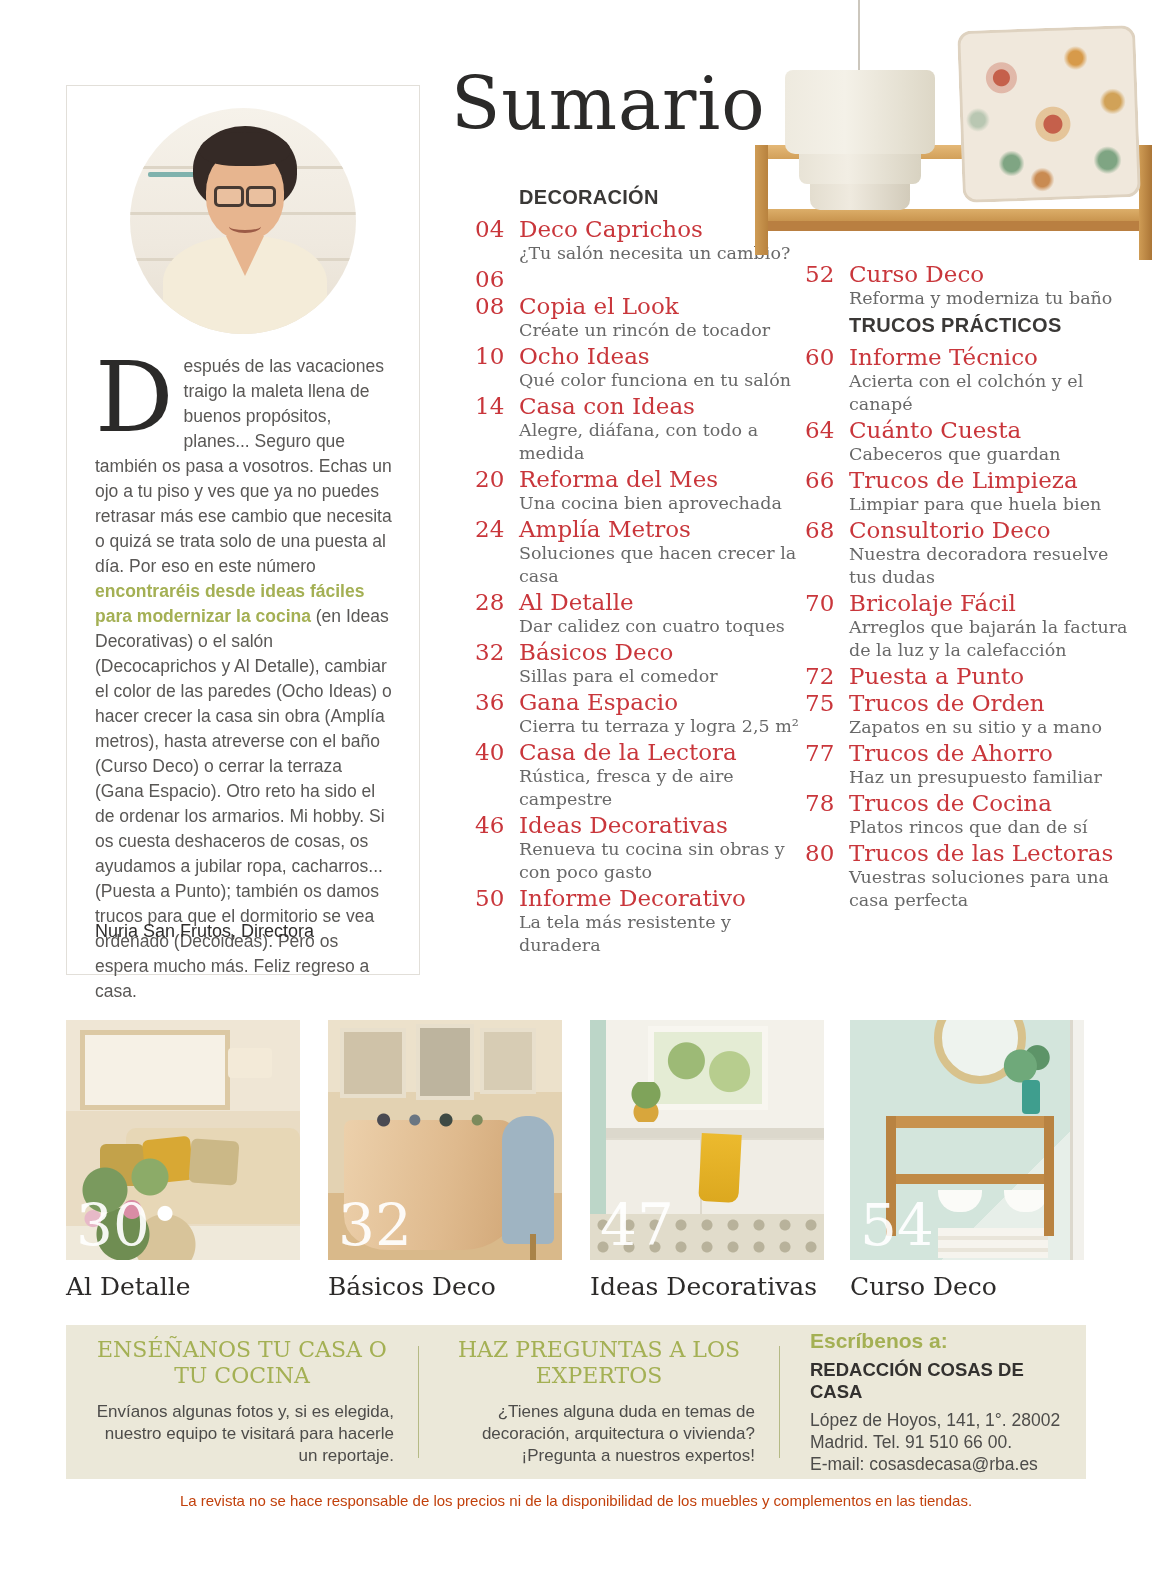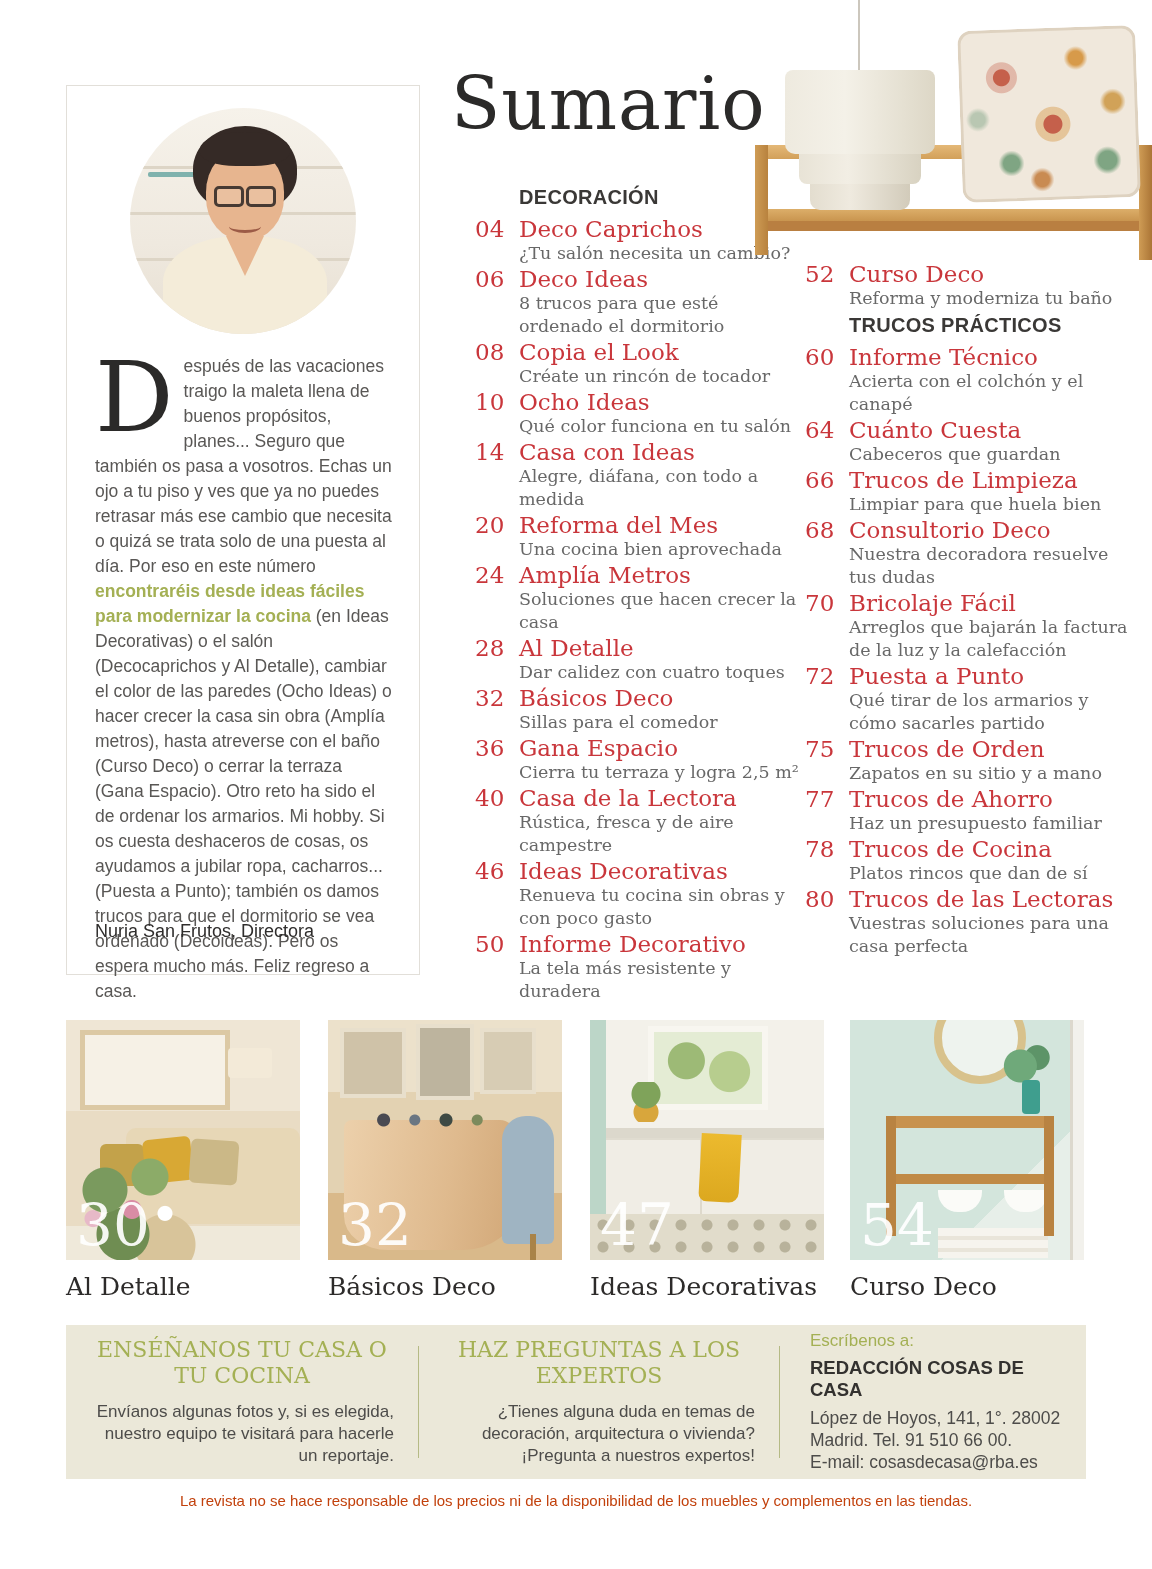--- a/index.html
+++ b/index.html
@@ -151,21 +151,21 @@
   
   .info-box{position:absolute;left:66px;top:1325px;width:1020px;height:154px;background:var(--beige);
     display:flex;align-items:center;}
   .info-col{padding:0 24px;}
   .info-col.c1{flex:0 0 352px;text-align:center;}
   .info-col.c2{flex:0 0 360px;text-align:center;}
   .info-col.c3{flex:1;text-align:left;padding-left:30px;}
   .info-divider{width:1px;height:112px;background:#b5ba85;flex:0 0 1px;}
   .info-heading{font-family:"DejaVu Serif",serif;color:var(--green);font-size:22px;line-height:26px;margin-bottom:12px;}
   .info-body{color:#4d4c4a;font-size:17px;line-height:22px;text-align:right;}
-  .write-label{color:var(--green);font-weight:normal;font-size:17px;margin-bottom:6px;}
+  .write-label{color:var(--green);font-weight:bold;font-size:21px;margin-bottom:6px;}
   .write-name{color:#33312f;font-weight:bold;font-size:18.5px;margin-bottom:6px;}
   .write-addr{color:#4d4c4a;font-size:17.5px;line-height:22px;}
   .write-email{color:#4d4c4a;font-size:17.5px;line-height:22px;cursor:pointer;}
 
   .footer-note{position:absolute;left:0;top:1492px;width:100%;text-align:center;color:#c2410c;font-size:15px;}
 </style>
 </head>
 <body>
 
 <div class="page">
@@ -213,24 +213,20 @@
       <div class="toc-heading">DECORACIÓN</div>
       <div class="toc-entry">
         <span class="toc-num">04</span>
         <div class="toc-body">
           <div class="toc-title">Deco Caprichos</div>
           <div class="toc-desc">¿Tu salón necesita un cambio?</div>
         </div>
       </div>
       <div class="toc-entry">
         <span class="toc-num">06</span>
-        <div class="toc-body">
-          <div class="toc-title">Deco Ideas</div>
-          <div class="toc-desc">8 trucos para que esté ordenado el dormitorio</div>
-        </div>
       </div>
       <div class="toc-entry">
         <span class="toc-num">08</span>
         <div class="toc-body">
           <div class="toc-title">Copia el Look</div>
           <div class="toc-desc">Créate un rincón de tocador</div>
         </div>
       </div>
       <div class="toc-entry">
         <span class="toc-num">10</span>
@@ -344,21 +340,20 @@
         <span class="toc-num">70</span>
         <div class="toc-body">
           <div class="toc-title">Bricolaje Fácil</div>
           <div class="toc-desc">Arreglos que bajarán la factura de la luz y la calefacción</div>
         </div>
       </div>
       <div class="toc-entry">
         <span class="toc-num">72</span>
         <div class="toc-body">
           <div class="toc-title">Puesta a Punto</div>
-          <div class="toc-desc">Qué tirar de los armarios y cómo sacarles partido</div>
         </div>
       </div>
       <div class="toc-entry">
         <span class="toc-num">75</span>
         <div class="toc-body">
           <div class="toc-title">Trucos de Orden</div>
           <div class="toc-desc">Zapatos en su sitio y a mano</div>
         </div>
       </div>
       <div class="toc-entry">

